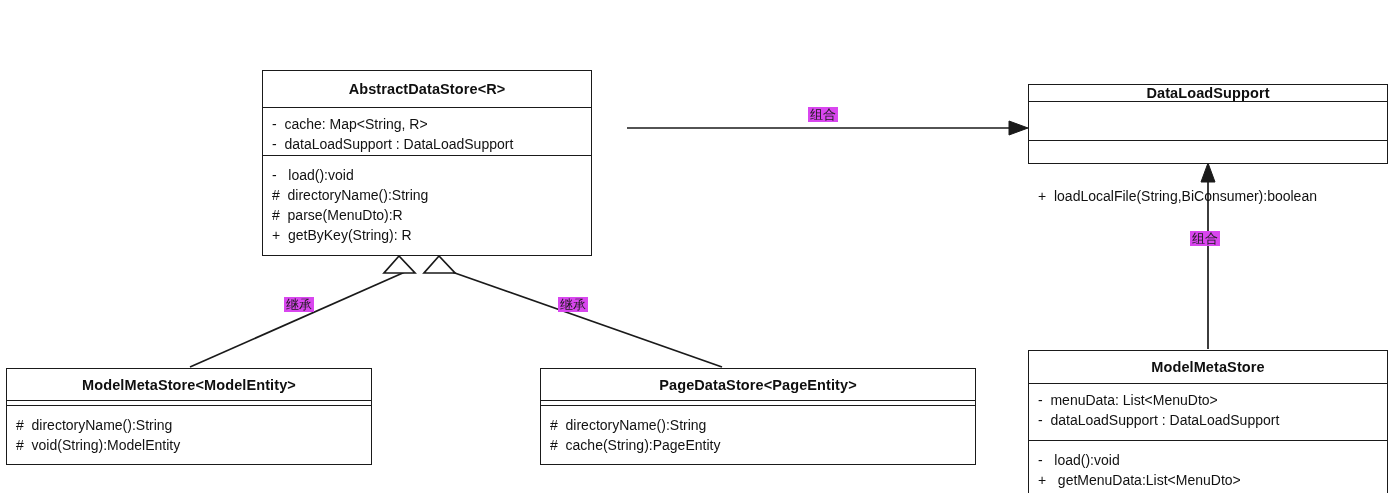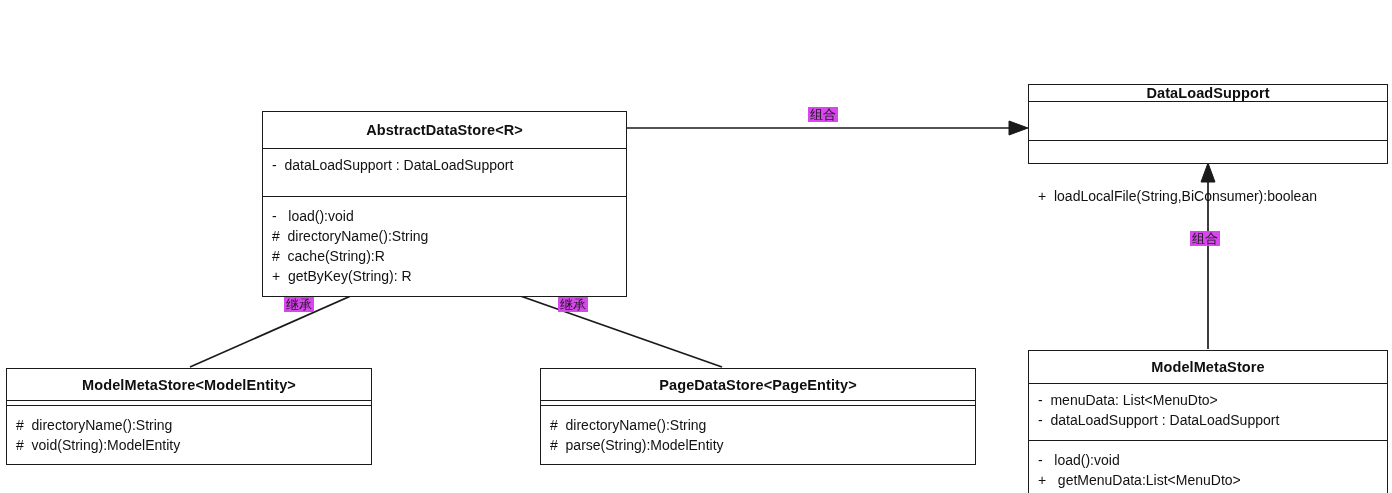--- a/index.html
+++ b/index.html
@@ -124,29 +124,30 @@
   </svg>
 
   <div class="edge-label" style="left:808px; top:107px;">组合</div>
 
   <div class="edge-label" style="left:284px; top:297px;">继承</div>
 
   <div class="edge-label" style="left:558px; top:297px;">继承</div>
 
   <div class="edge-label" style="left:1190px; top:231px;">组合</div>
 
-  <div class="uml-class" style="left:262px; top:70px; width:365px; height:186px;margin-top:41px;">
+  <div class="uml-class" style="left:262px; top:70px; width:330px; height:186px;">
     <div class="uml-title" style="height:37px;">AbstractDataStore&lt;R&gt;</div>
     <div class="uml-compartment bordered" style="height:48px;">
+      <span class="member">-  cache: Map&lt;String, R&gt;</span>
       <span class="member">-  dataLoadSupport : DataLoadSupport</span>
     </div>
     <div class="uml-compartment" style="padding-top:9px;">
       <span class="member">-   load():void</span>
       <span class="member">#  directoryName():String</span>
-      <span class="member">#  cache(String):R</span>
+      <span class="member">#  parse(MenuDto):R</span>
       <span class="member">+  getByKey(String): R</span>
     </div>
   </div>
 
   <div class="uml-class" style="left:1028px; top:84px; width:360px; height:80px;gap:38px;">
     <div class="uml-title" style="height:33px;">DataLoadSupport</div>
     <div class="uml-compartment empty-strip"></div>
     <div class="uml-compartment" style="padding-top:7px;">
       <span class="member">+  loadLocalFile(String,BiConsumer):boolean</span>
     </div>
@@ -159,21 +160,21 @@
       <span class="member">#  directoryName():String</span>
       <span class="member">#  void(String):ModelEntity</span>
     </div>
   </div>
 
   <div class="uml-class" style="left:540px; top:368px; width:436px; height:97px;">
     <div class="uml-title" style="height:32px;">PageDataStore&lt;PageEntity&gt;</div>
     <div class="uml-compartment empty-strip"></div>
     <div class="uml-compartment" style="padding-top:9px;">
       <span class="member">#  directoryName():String</span>
-      <span class="member">#  parse(String):ModelEntity</span>
+      <span class="member">#  cache(String):PageEntity</span>
     </div>
   </div>
 
   <div class="uml-class" style="left:1028px; top:350px; width:360px; height:152px;">
     <div class="uml-title" style="height:33px;">ModelMetaStore</div>
     <div class="uml-compartment bordered" style="height:57px;">
       <span class="member">-  menuData: List&lt;MenuDto&gt;</span>
       <span class="member">-  dataLoadSupport : DataLoadSupport</span>
     </div>
     <div class="uml-compartment" style="padding-top:9px;">

